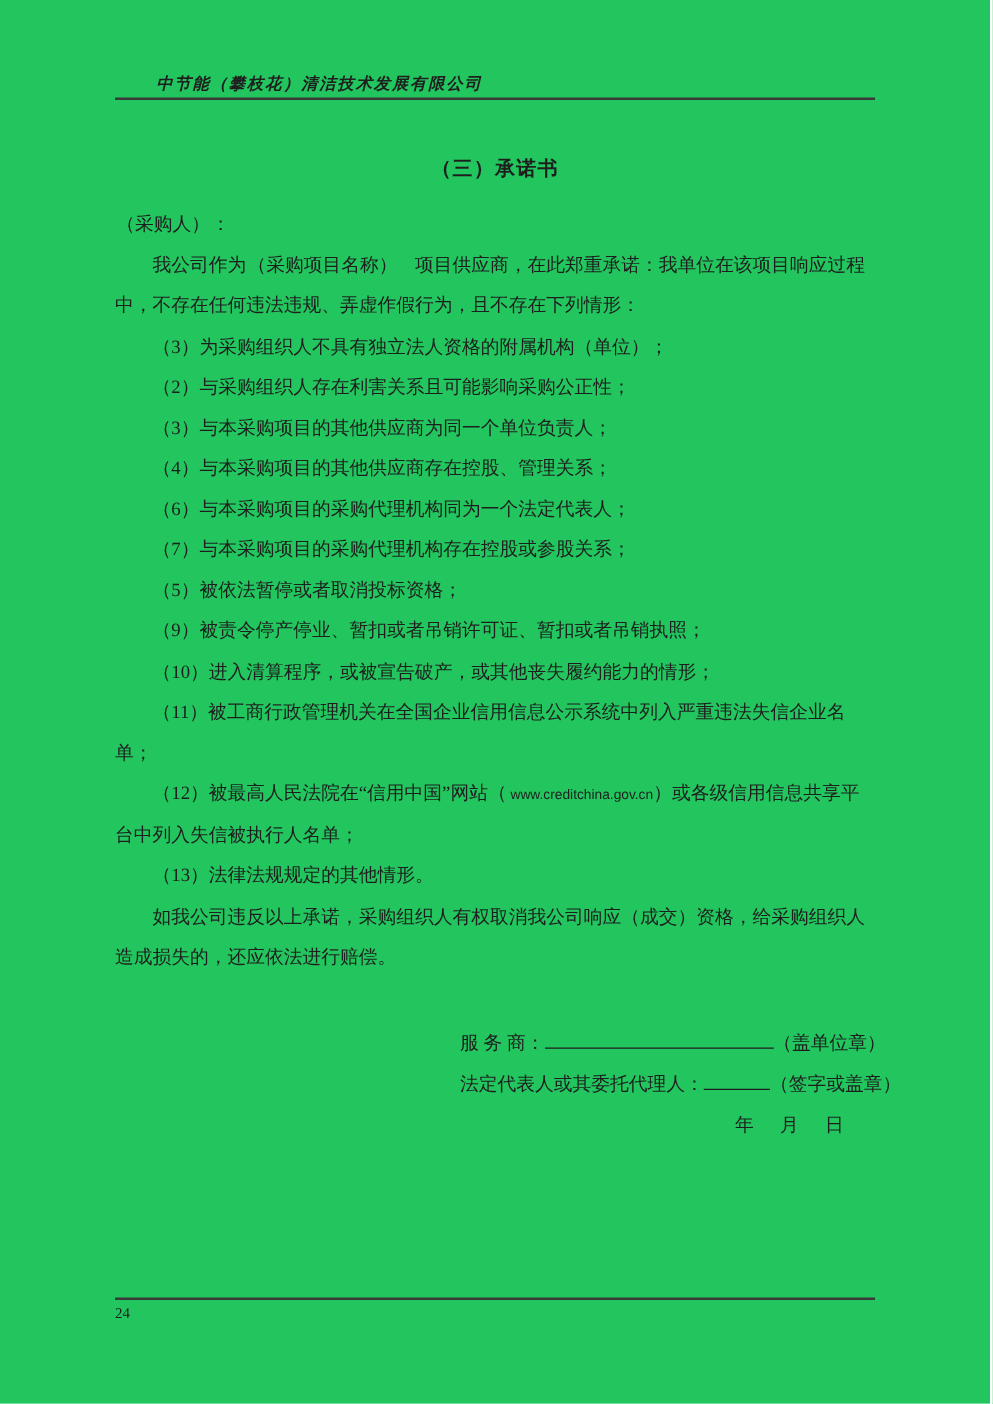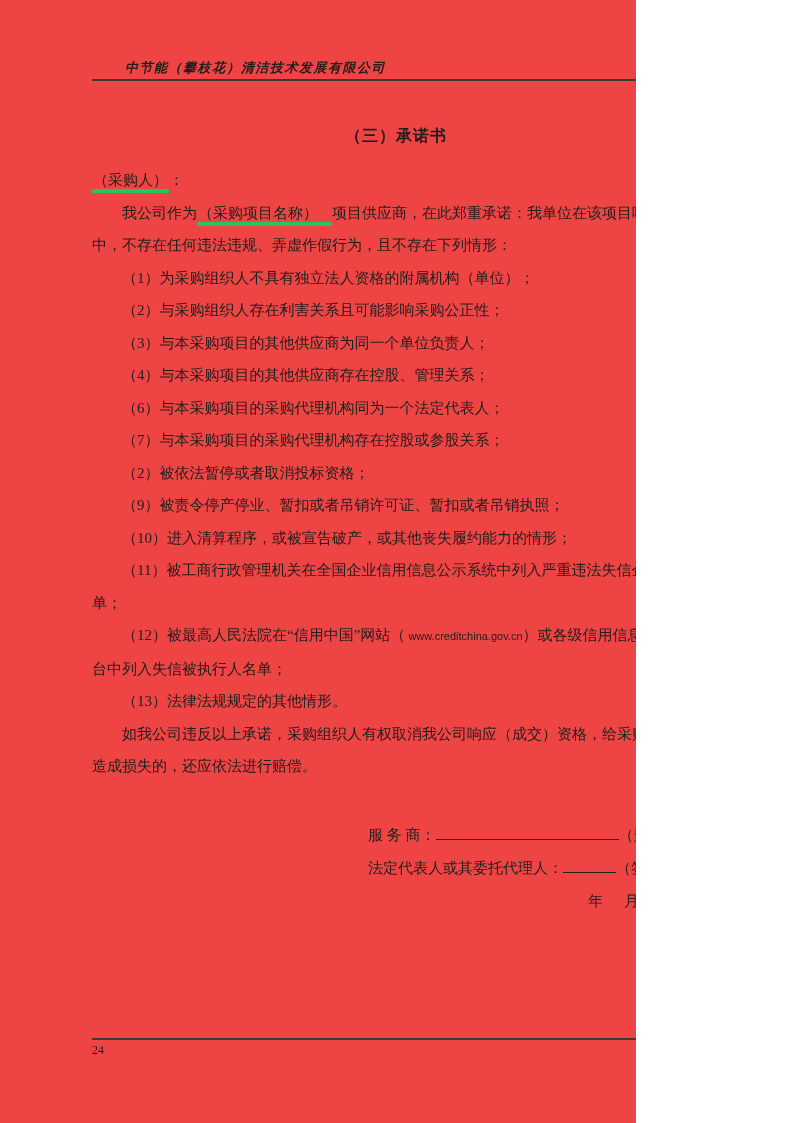--- a/index.html
+++ b/index.html
@@ -1,17 +1,17 @@
 <!DOCTYPE html>
 <html lang="zh"><head>
 <meta charset="utf-8">
 <style>
   html, body { margin:0; padding:0; background:#ffffff; }
   .page {
-    position:relative; width:636px; height:1123px; background:#ef4444;
+    position:relative; width:792px; height:1123px; background:#22c55e;
     font-family:"Liberation Serif","DejaVu Serif",serif; color:#1e1e1e; overflow:hidden;
   }
   
   .header {
     position:absolute; top:58px; left:92px; width:608px;
     border-bottom:2px solid #3a3a3a; padding-bottom:2px;
   }
   .company {
     display:inline-block; margin-left:33px; font-size:13px; font-weight:bold;
     font-style:italic; letter-spacing:1.5px;
@@ -52,27 +52,27 @@
     <span class="company">中节能（攀枝花）清洁技术发展有限公司</span>
   </div>
 
   <div class="content">
     <h1 class="title">（三）承诺书</h1>
 
     <p class="salutation"><span class="u">（采购人）</span><span>：</span></p>
 
     <p class="indent"><span>我公司作为</span><span class="u u-pad">（采购项目名称）</span><span>项目供应商，在此郑重承诺：我单位在该项目响应过程中，不存在任何违法违规、弄虚作假行为，且不存在下列情形：</span></p>
 
-    <p class="indent"><span>（1）为采购组织人不具有独立法人资格的附属机构（单位）；</span></p>
+    <p class="indent"><span>（3）为采购组织人不具有独立法人资格的附属机构（单位）；</span></p>
     <p class="indent"><span>（2）与采购组织人存在利害关系且可能影响采购公正性；</span></p>
     <p class="indent"><span>（3）与本采购项目的其他供应商为同一个单位负责人；</span></p>
     <p class="indent"><span>（4）与本采购项目的其他供应商存在控股、管理关系；</span></p>
     <p class="indent"><span>（6）与本采购项目的采购代理机构同为一个法定代表人；</span></p>
     <p class="indent"><span>（7）与本采购项目的采购代理机构存在控股或参股关系；</span></p>
-    <p class="indent"><span>（2）被依法暂停或者取消投标资格；</span></p>
+    <p class="indent"><span>（5）被依法暂停或者取消投标资格；</span></p>
     <p class="indent"><span>（9）被责令停产停业、暂扣或者吊销许可证、暂扣或者吊销执照；</span></p>
     <p class="indent"><span>（10）进入清算程序，或被宣告破产，或其他丧失履约能力的情形；</span></p>
     <p class="indent"><span>（11）被工商行政管理机关在全国企业信用信息公示系统中列入严重违法失信企业名单；</span></p>
     <p class="indent"><span>（12）被最高人民法院在“信用中国”网站（</span><span class="mono"> www.creditchina.gov.cn</span><span>）或各级信用信息共享平台中列入失信被执行人名单；</span></p>
     <p class="indent"><span>（13）法律法规规定的其他情形。</span></p>
 
     <p class="indent">如我公司违反以上承诺，采购组织人有权取消我公司响应（成交）资格，给采购组织人造成损失的，还应依法进行赔偿。</p>
 
     <div class="signature">
       <p class="sig-line"><span>服 务 商：</span><span class="blank blank-long"></span><span>（盖单位章）</span></p>

